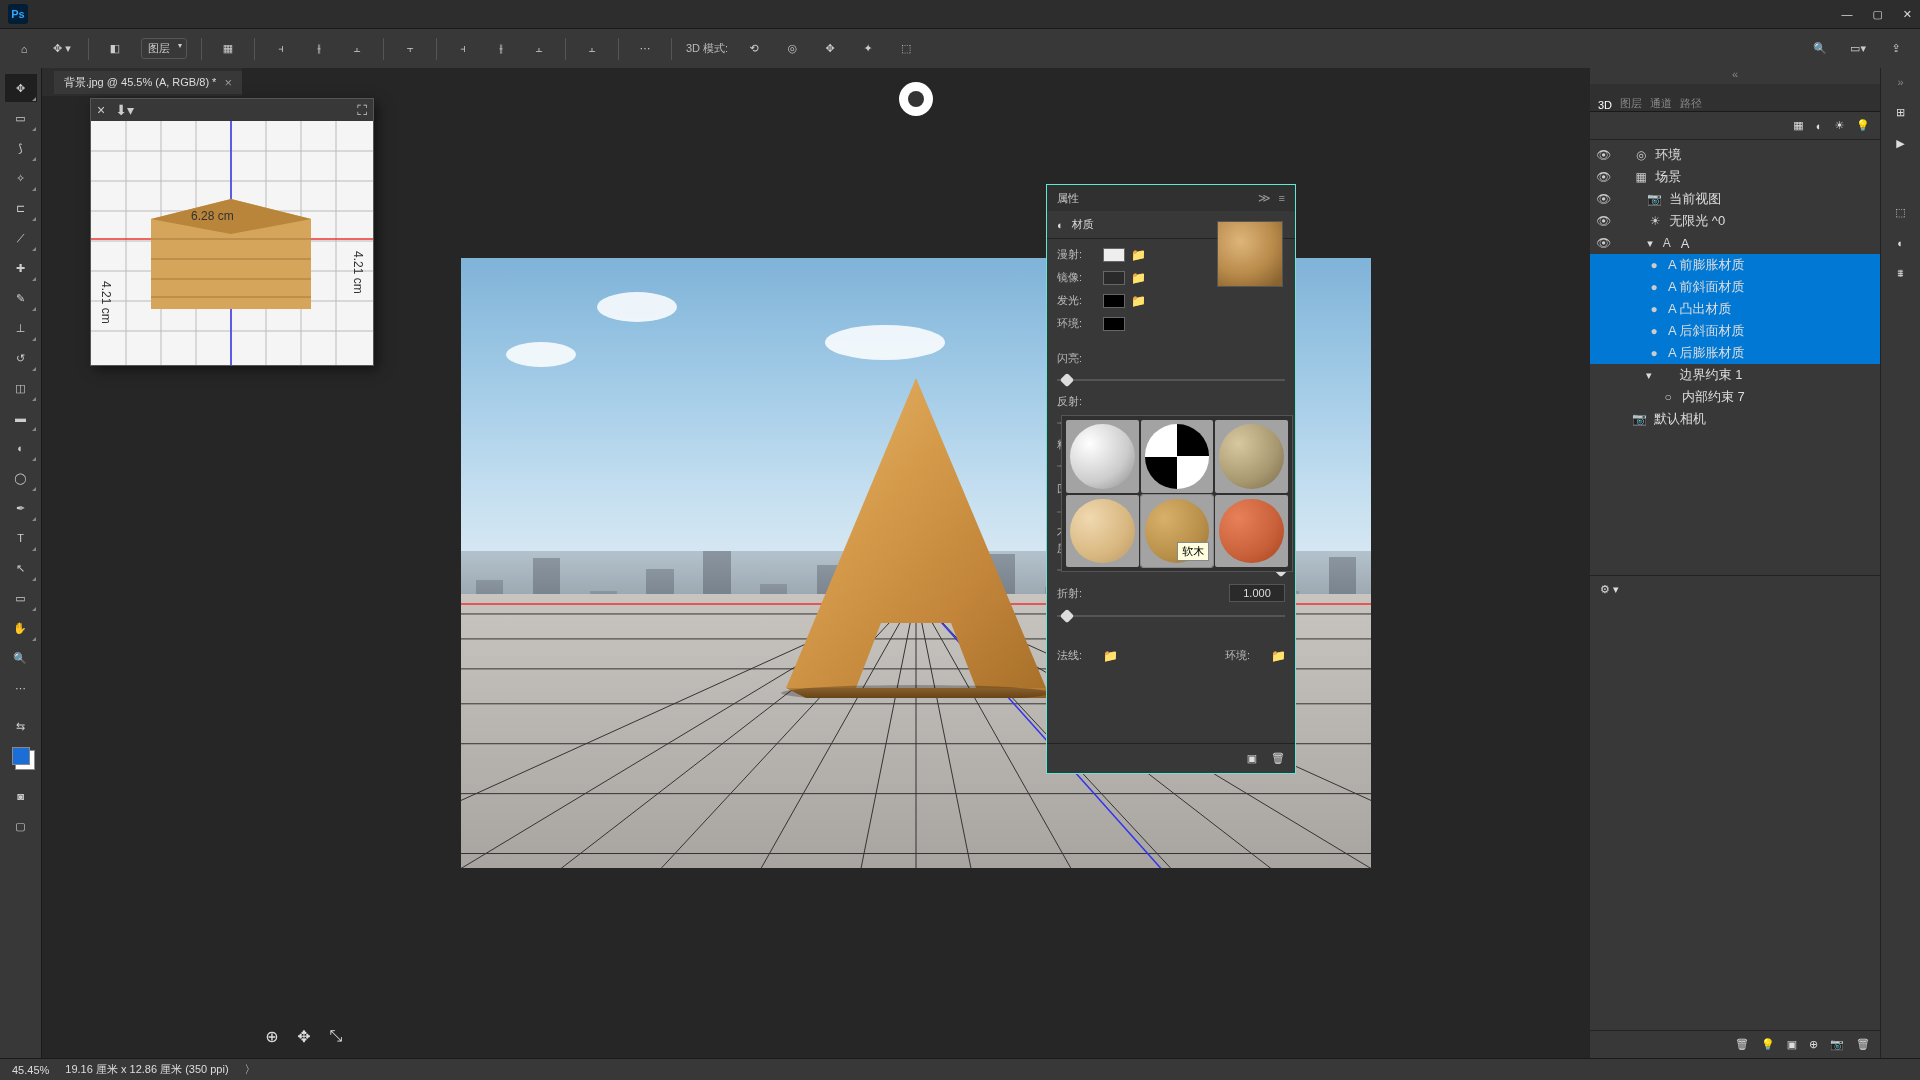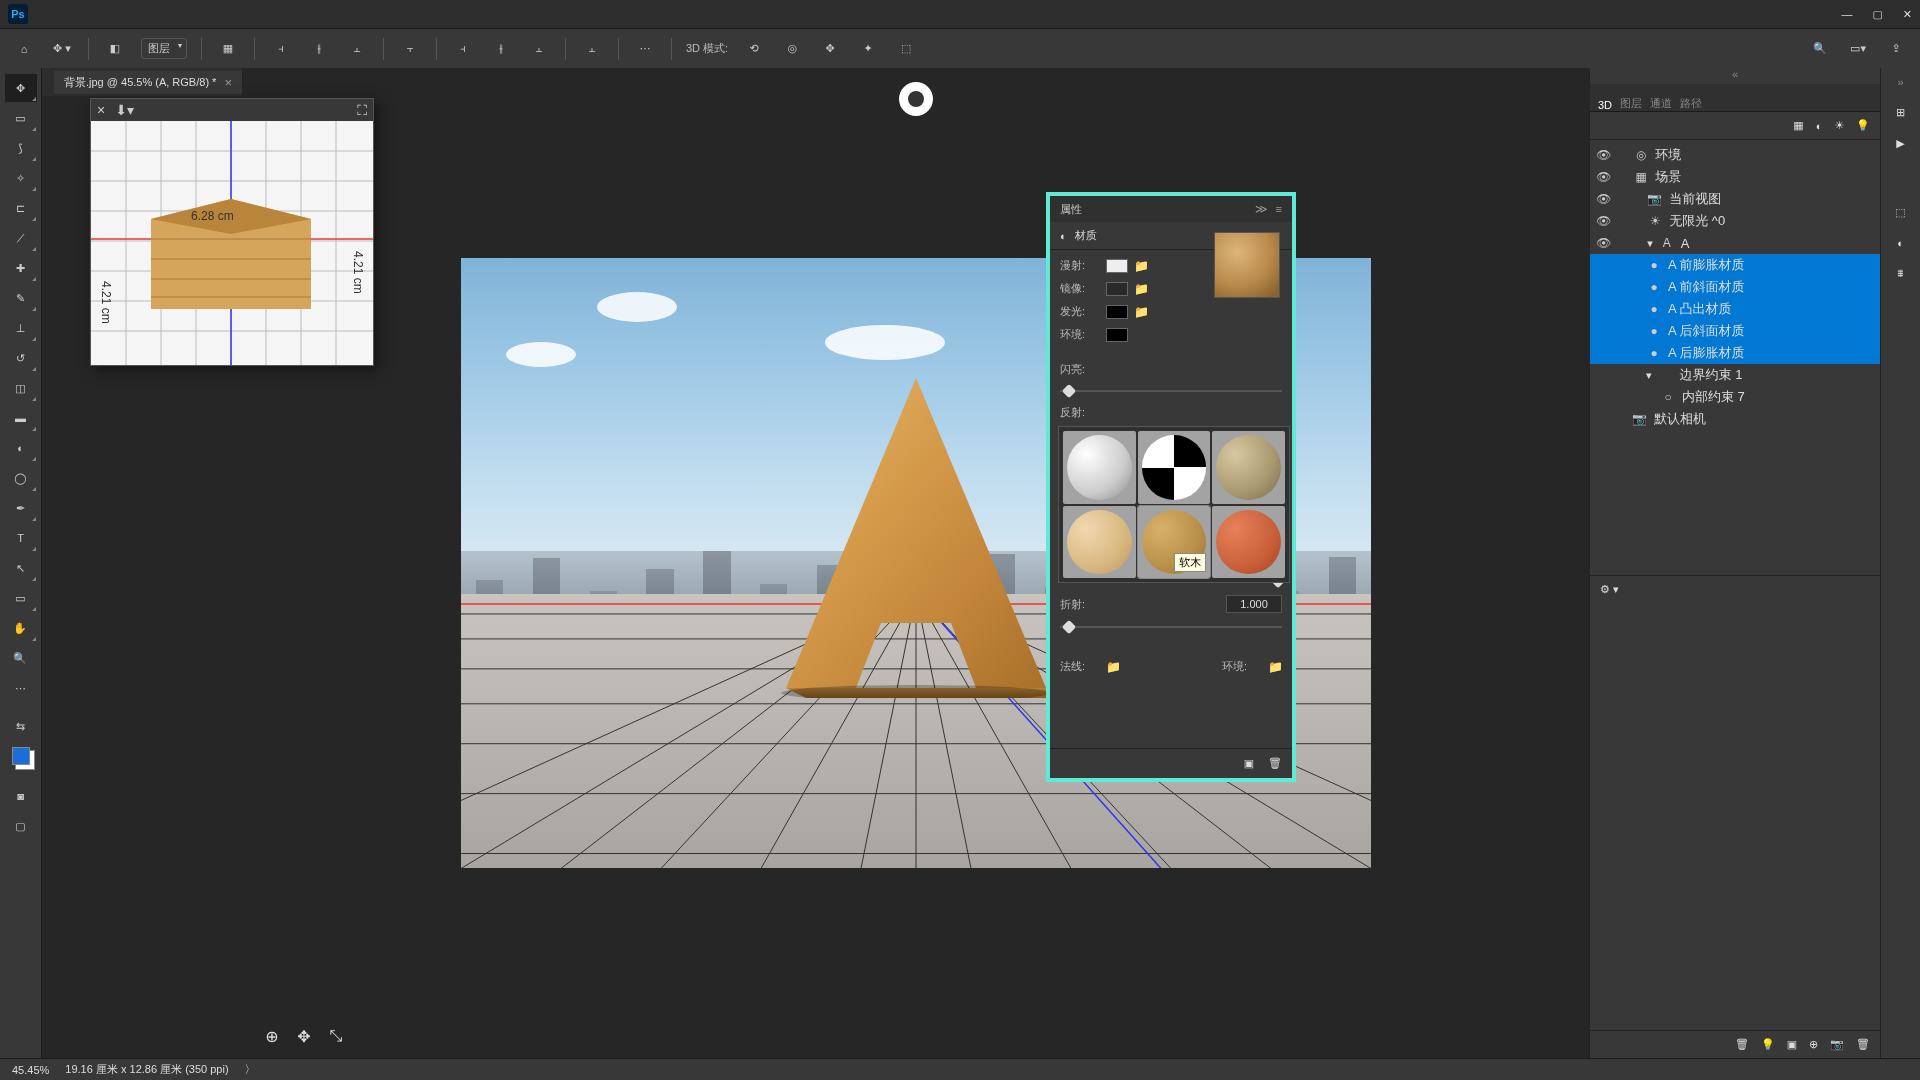--- a/index.html
+++ b/index.html
@@ -40,21 +40,21 @@
 .sec-3d{position:absolute;top:58px;left:40px;width:200px;height:140px}
 .light-widget{position:absolute;top:14px;left:50%;transform:translateX(-50%);width:34px;height:34px;background:#fff;border-radius:50%;display:flex;align-items:center;justify-content:center;z-index:10}
 .light-widget::before{content:"";width:16px;height:16px;background:#333;border-radius:50%}
 .corner-ctrl{position:absolute;bottom:10px;left:18px;display:flex;gap:8px;z-index:10}
 .corner-ctrl div{width:24px;height:24px;display:flex;align-items:center;justify-content:center;color:#ddd;font-size:16px}
 .rightcol{width:290px;background:#383838;display:flex;flex-direction:column}
 .rightcol2{width:40px;background:#383838;border-left:1px solid #222;display:flex;flex-direction:column;align-items:center;padding-top:8px;gap:18px}
 .panel-strip{height:28px;background:#303030;border-bottom:1px solid #1a1a1a;display:flex;align-items:flex-end;padding:0 8px;gap:8px;font-size:11px}
 .panel-strip span{color:#888}
 .panel-strip span.active{color:#fff}
-.props-panel{position:absolute;right:294px;top:124px;width:250px;height:590px;background:#383838;border:4px solid #5eead4;z-index:100}
+.props-panel{position:absolute;right:294px;top:116px;width:250px;height:590px;background:#383838;border:1px solid #5eead4;z-index:100}
 .props-hdr{height:26px;background:#303030;display:flex;align-items:center;padding:0 10px;gap:8px}
 .props-hdr .ttl{color:#ccc}
 .props-hdr .collapse{margin-left:auto;color:#999;font-size:12px}
 .props-body{padding:8px 10px;display:flex;flex-direction:column;gap:8px}
 .prop-row{display:flex;align-items:center;gap:6px}
 .prop-label{width:40px;color:#bbb;font-size:11px}
 .swatch{width:22px;height:14px;border:1px solid #666}
 .fold-icon{width:14px;height:14px;color:#999;font-size:12px}
 .prop-val{background:#2a2a2a;border:1px solid #555;padding:2px 6px;width:56px;text-align:center;font-size:11px;margin-left:auto}
 .slider{position:relative;height:12px;display:flex;align-items:center}

